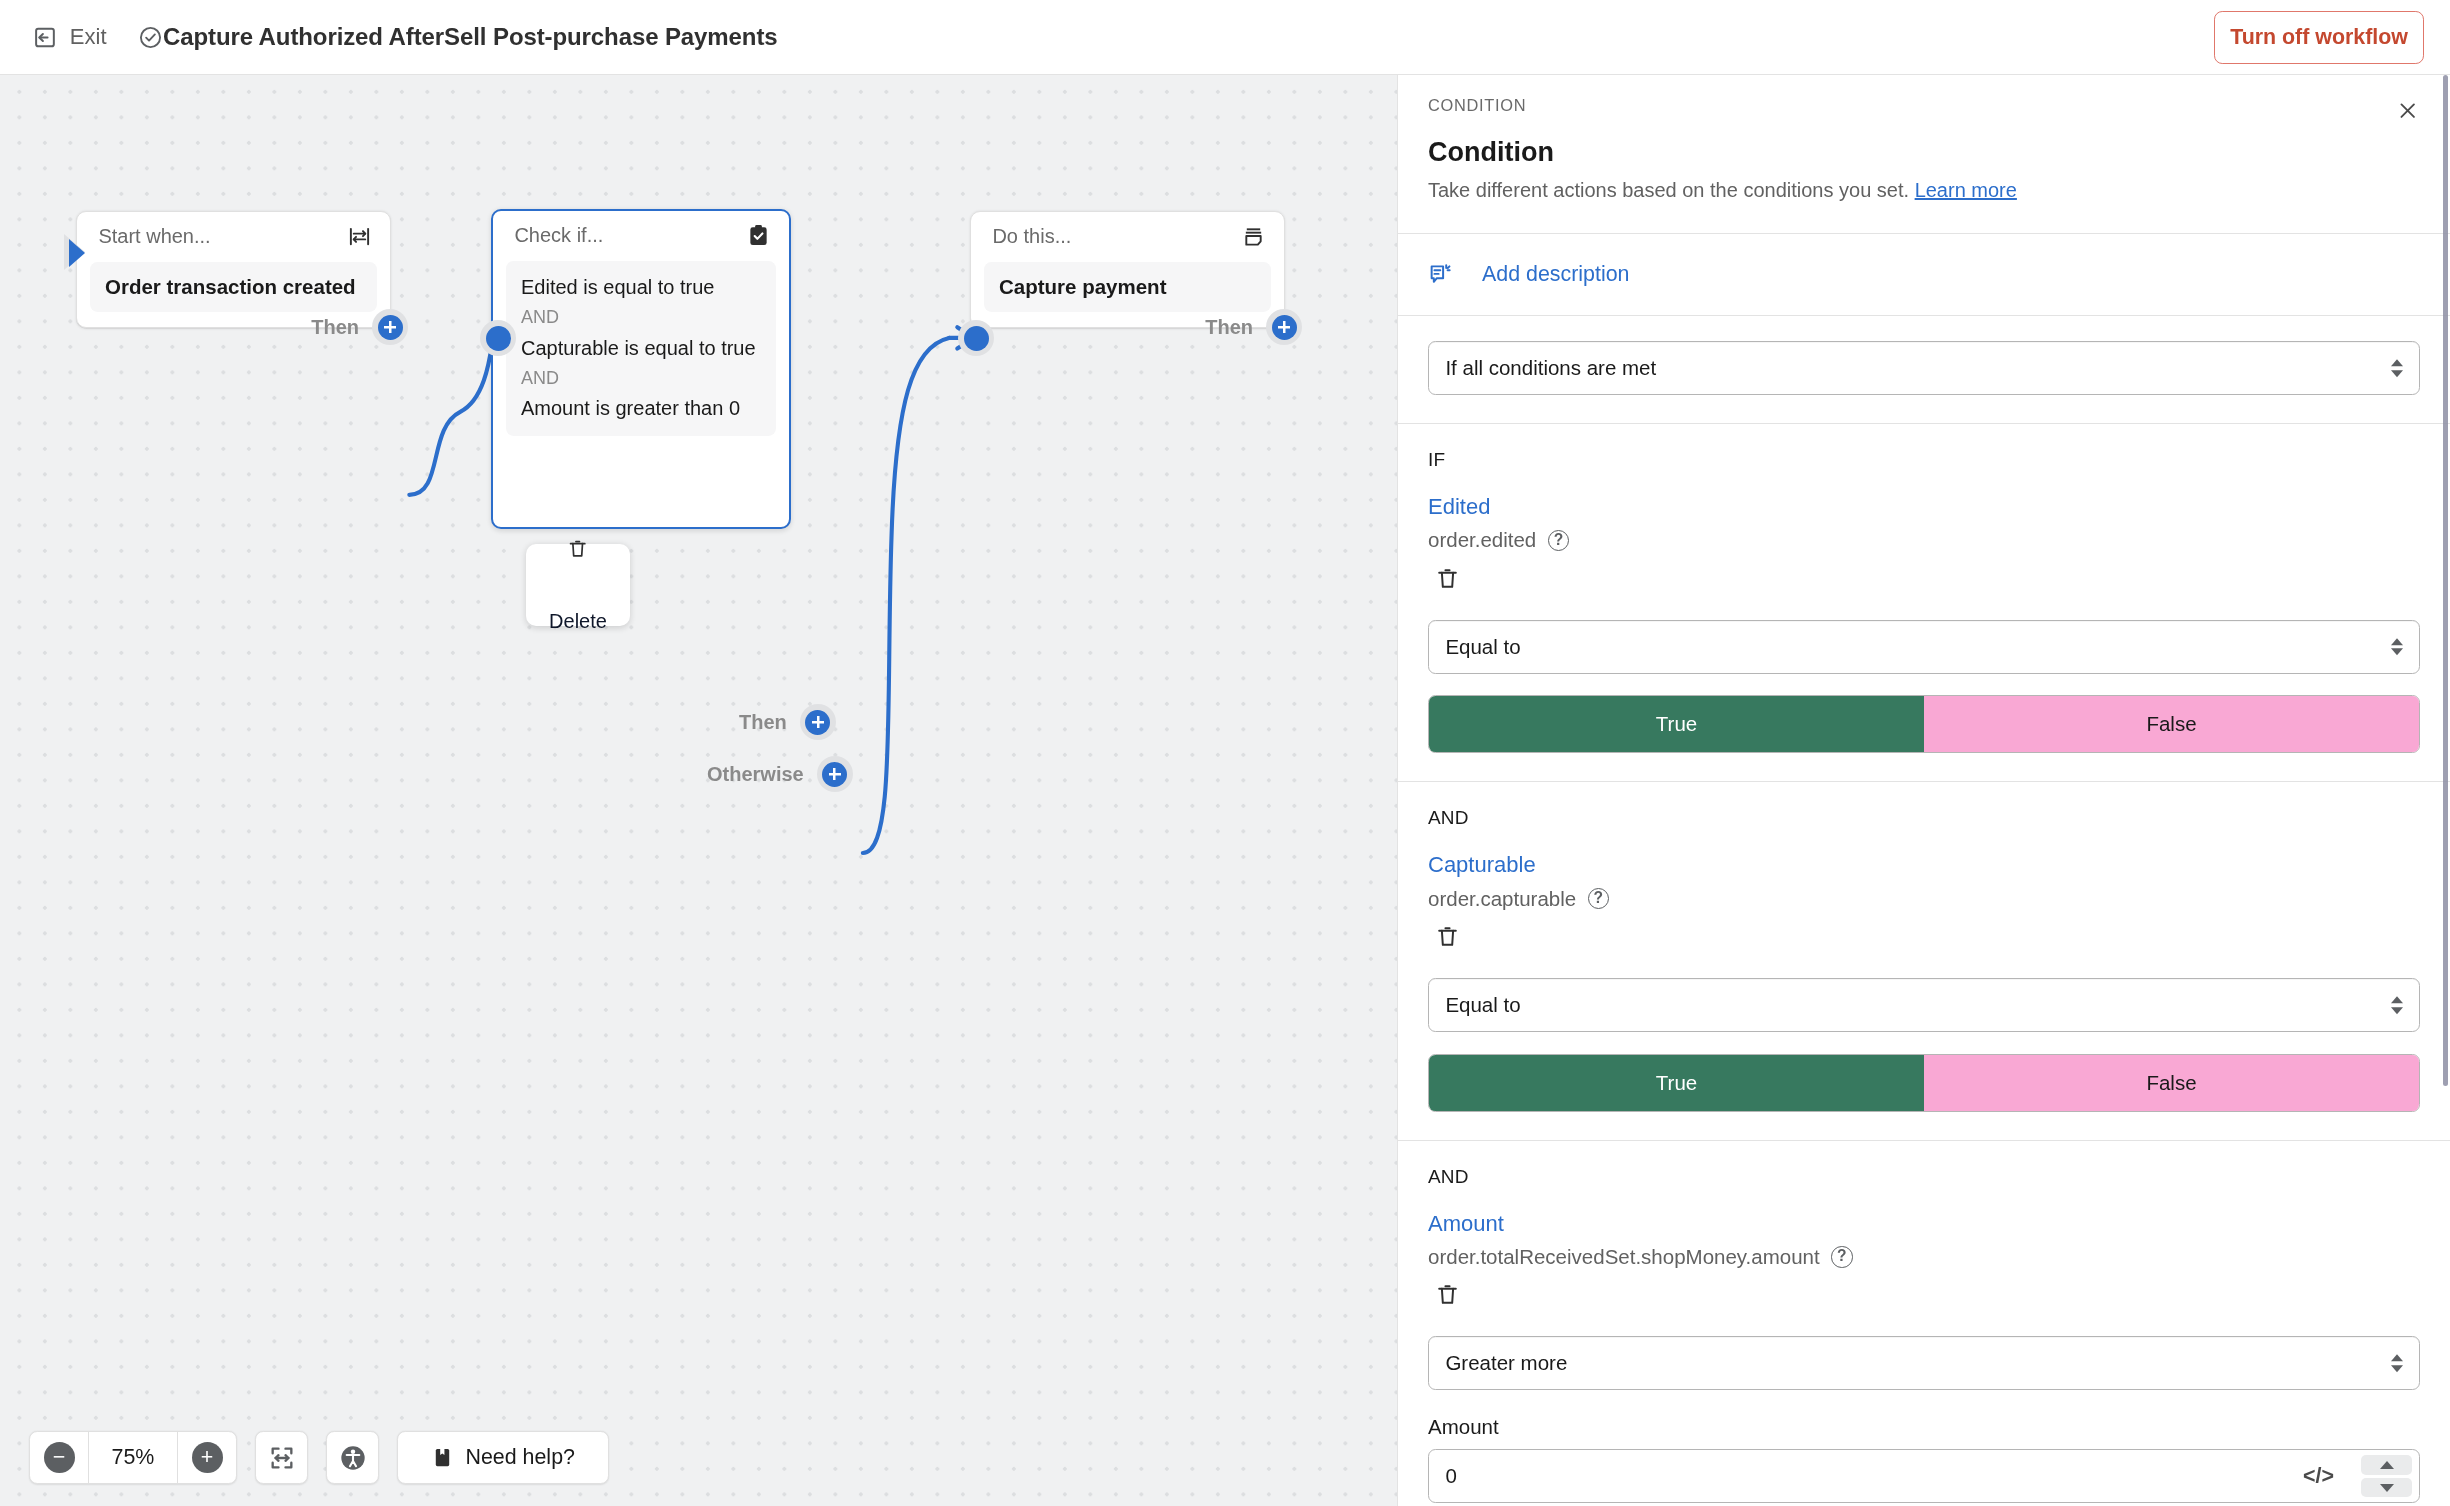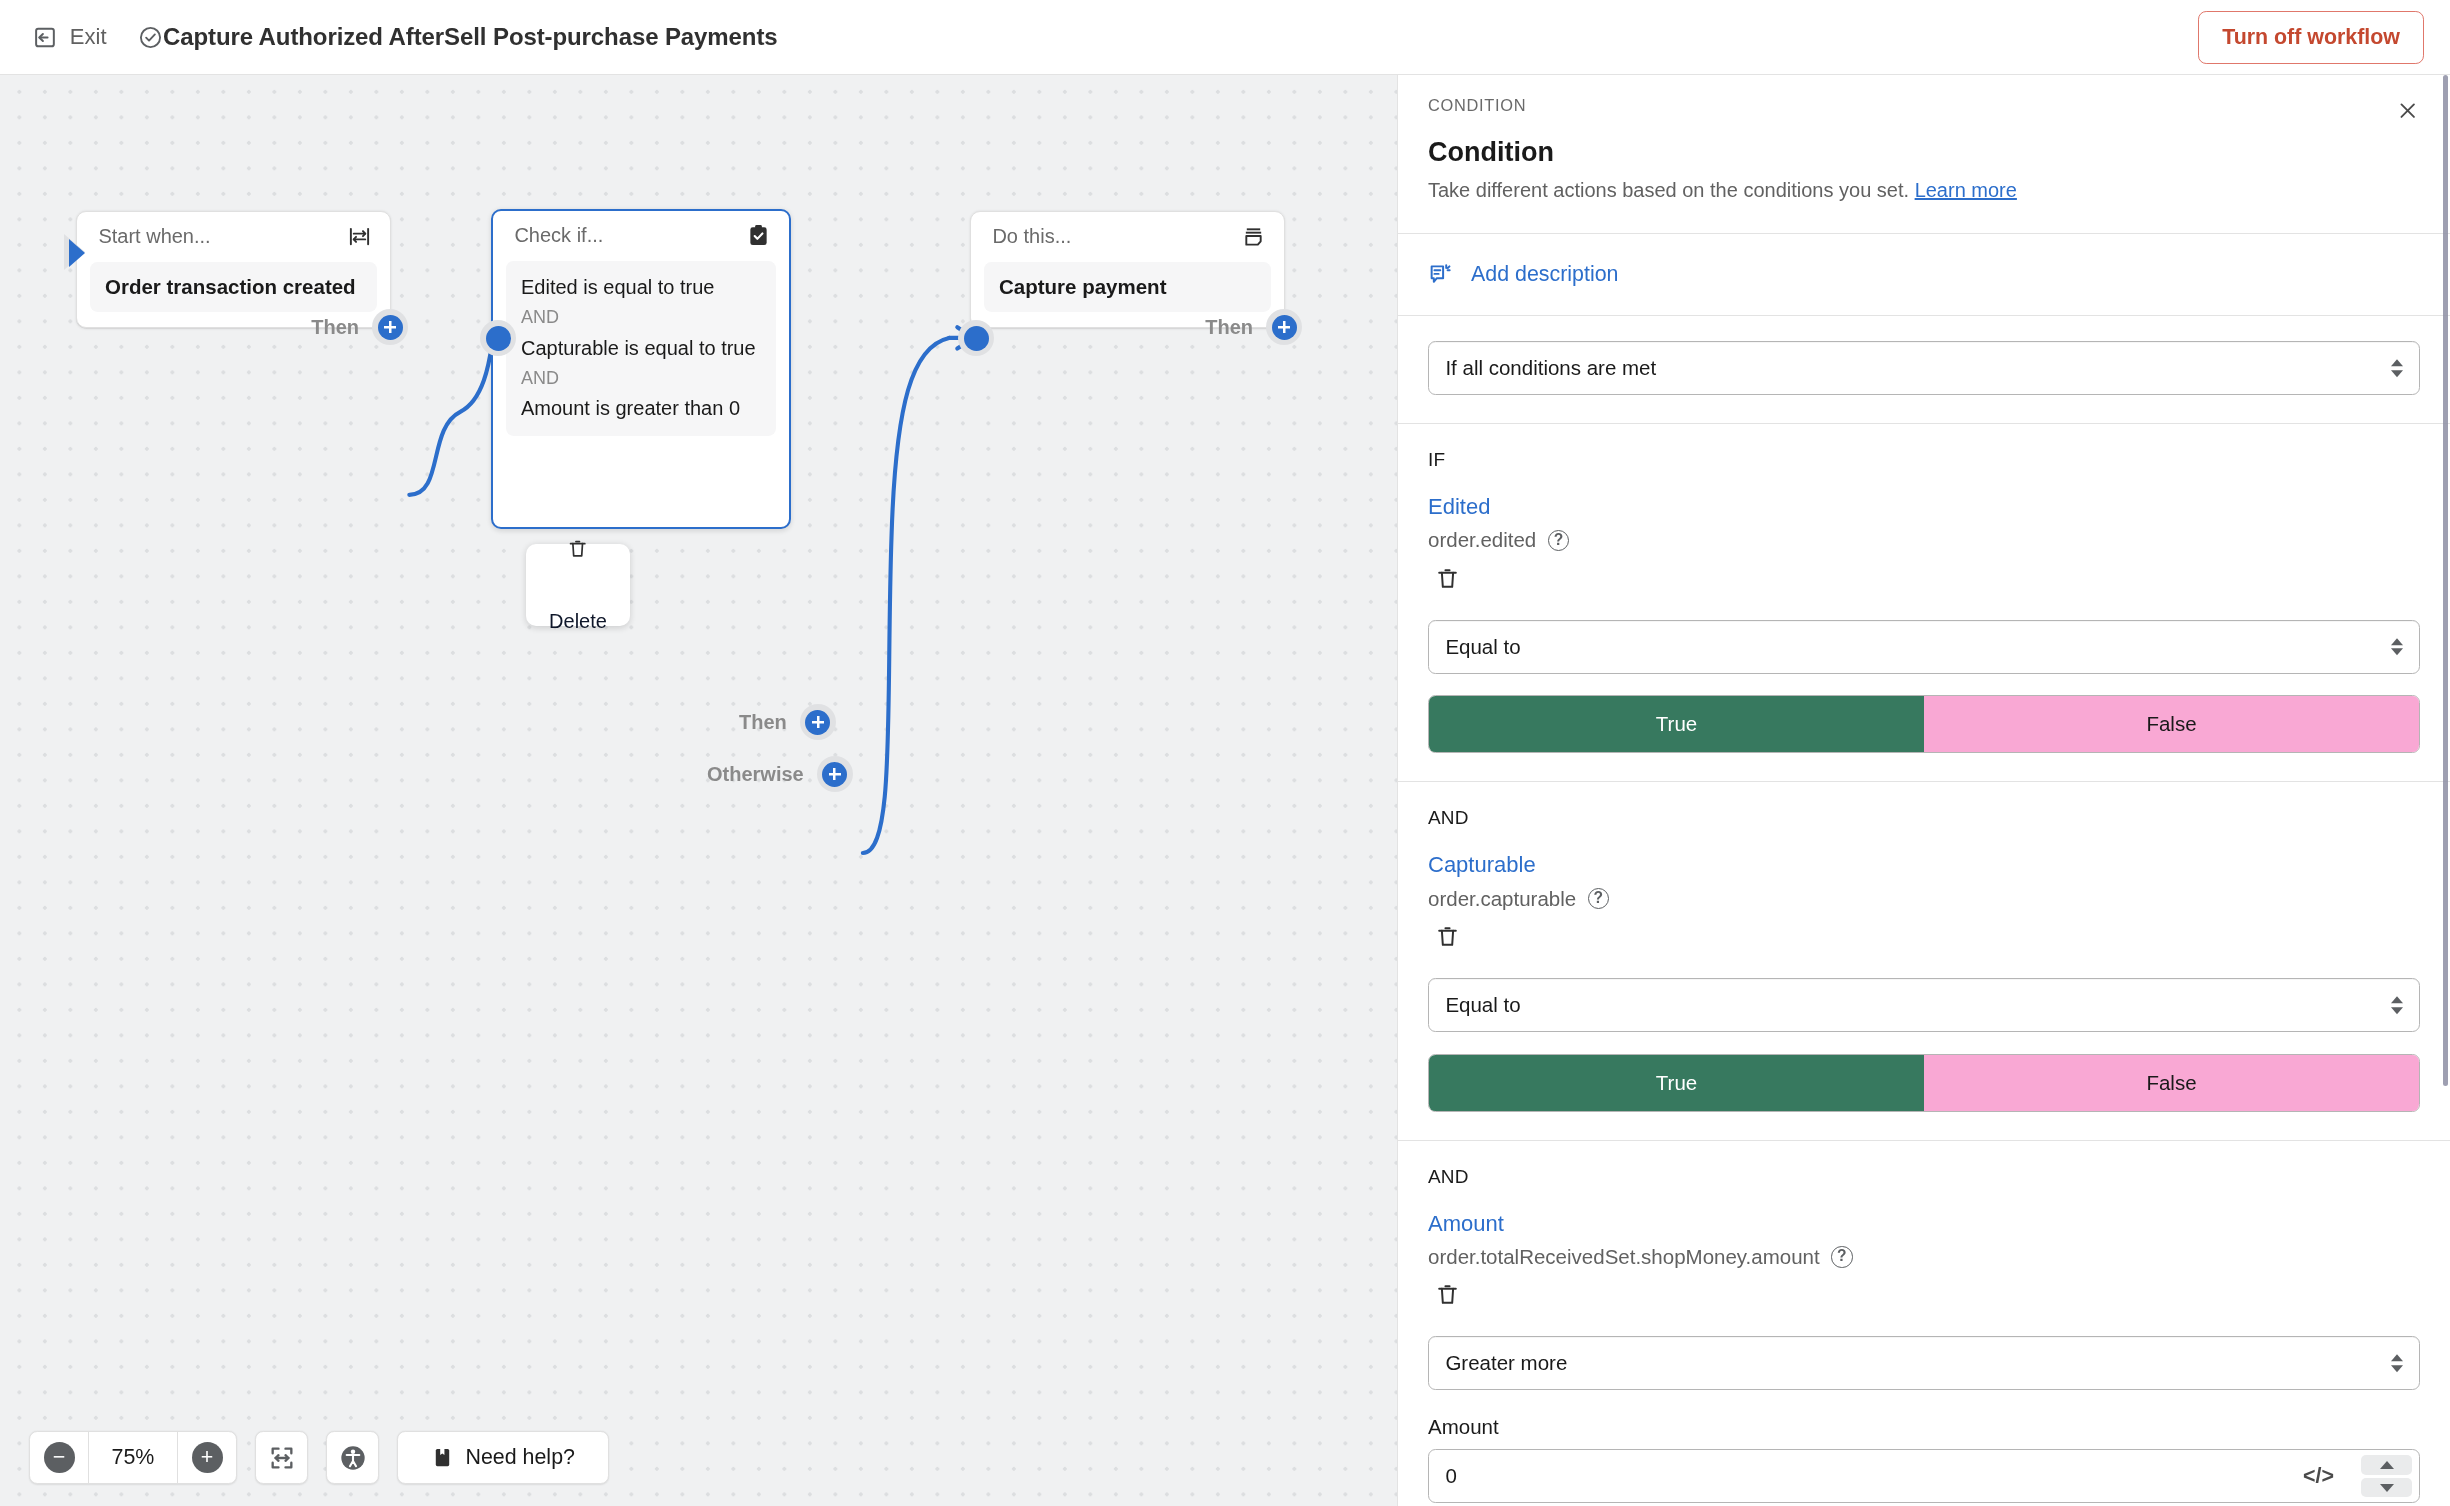--- a/index.html
+++ b/index.html
@@ -26,21 +26,21 @@
     margin-left: 25px; padding: 6.6px 8.2px; border-radius: 6.6px;
     cursor: pointer;
   }
   .exit-label { font-size: 22px; color: #616161; letter-spacing: 0.1px; }
   .title-wrap { display: flex; align-items: center; margin-left: 23px; }
   .wf-title {
     font-size: 24px; font-weight: 700; color: #303030; letter-spacing: -0.1px;
   }
   .turnoff-btn {
     position: absolute; right: 26px; top: 10.7px;
-    height: 53px; padding: 0 23px;
+    height: 53px; padding: 0 15px;
     border: 1.2px solid #e0776b; border-radius: 8.2px;
     background: #ffffff; color: #c4482f;
     font-size: 21.4px; font-weight: 700;
     font-family: "Liberation Sans", sans-serif;
     display: flex; align-items: center; justify-content: center;
     cursor: pointer;
   }
 
   
   .canvas {
@@ -186,21 +186,21 @@
     position: absolute; right: 23px; top: 16.4px;
     width: 38px; height: 38px; border-radius: 6.6px;
     display: flex; align-items: center; justify-content: center;
     cursor: pointer; color: #4a4a4a; font-size: 28px; line-height: 1;
   }
   .panel-h1 { font-size: 27px; font-weight: 700; color: #1a1a1a; margin-top: 21.4px; }
   .panel-sub { font-size: 20px; color: #616161; margin-top: 11.5px; }
   .link { color: #2c6ecb; text-decoration: underline; cursor: pointer; }
 
   .add-desc-row {
-    display: flex; align-items: center; gap: 18px;
+    display: flex; align-items: center; gap: 29px;
     padding: 28px 30px; border-bottom: 0.8px solid #e3e3e3;
     cursor: pointer;
   }
   .add-desc-label { font-size: 21.4px; color: #2c6ecb; }
 
   .block { padding: 25px 30px 28px 30px; border-bottom: 0.8px solid #e3e3e3; }
 
   .sel {
     position: relative; width: 100%; height: 54px;
     border: 0.8px solid #b5b5b5; border-radius: 7.4px; background: #fff;

